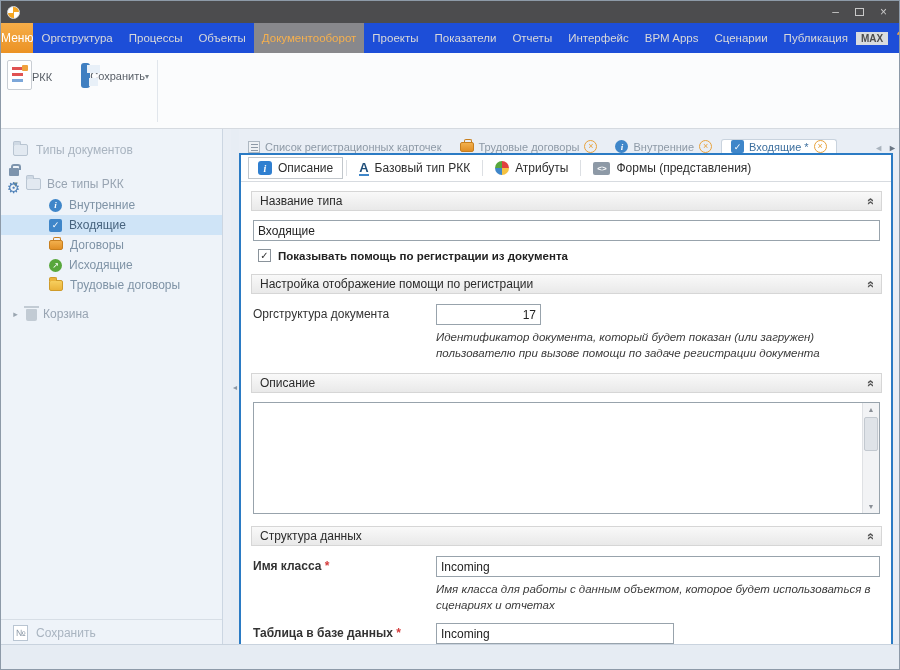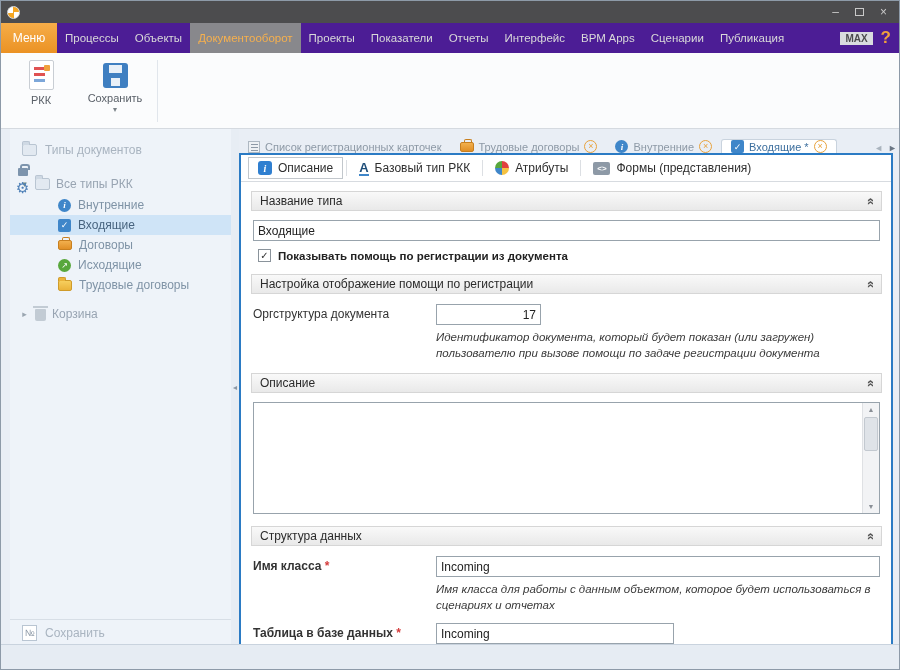--- a/index.html
+++ b/index.html
@@ -6,42 +6,42 @@
 body { font-family:"Liberation Sans","DejaVu Sans",sans-serif; font-size:12px; }
 .window { position:relative; width:900px; height:670px; background:#e9eef5; border:1px solid #8d9aa8; overflow:hidden; }
 
 
 .titlebar { position:absolute; left:0; top:0; width:100%; height:22px; background:#4c4c4e; display:flex; align-items:center; }
 .logo { width:13px; height:13px; margin-left:6px; border-radius:50%; background:conic-gradient(#f5a623 0 25%,#ffffff 25% 50%,#f5a623 50% 75%,#ffffff 75%); border:1px solid #dcdcdc; }
 .win-controls { margin-left:auto; display:flex; align-items:center; gap:16px; padding-right:12px; color:#c9c9c9; font-size:12px; }
 .wc-max { width:9px; height:8px; border:1px solid #c9c9c9; }
 
 
-.ribbon-tabs { position:absolute; left:0; top:22px; width:100%; height:30px; background:#4c1d95; display:flex; align-items:stretch; }
+.ribbon-tabs { position:absolute; left:0; top:22px; width:100%; height:30px; background:#1d4ed8; display:flex; align-items:stretch; }
 .menu-btn { width:56px; background:linear-gradient(#f6ad48,#eb9224); color:#fff; display:flex; align-items:center; justify-content:center; font-size:12px; }
 .rtab { display:flex; align-items:center; padding:0 8px; color:#d9d9d9; font-size:11.5px; white-space:nowrap; }
 .rtab.active { background:#88888c; color:#f6b04e; }
 .ribbon-right { margin-left:auto; display:flex; align-items:center; gap:8px; padding-right:8px; }
 .max-badge { background:#d9dcdf; color:#4c4c4e; font-weight:bold; font-size:10px; padding:1px 5px; }
 .help-q { color:#f0a13c; font-weight:bold; font-size:17px; }
 
 
 .ribbon-body { position:absolute; left:0; top:52px; width:100%; height:76px; background:#fbfcfd; border-bottom:1px solid #d5dae0; display:flex; align-items:flex-start; }
-.rbtn { width:68px; margin-left:6px; display:flex; flex-direction:column; align-items:center; padding-top:7px; color:#5a6068; font-size:11px; }
+.rbtn { width:68px; margin-left:6px; display:flex; flex-direction:row; align-items:center; padding-top:7px; color:#5a6068; font-size:11px; }
 .rbtn .dd { font-size:8px; color:#7a8288; margin-top:1px; }
 .icon-rkk { width:25px; height:30px; background:#fff; border:1px solid #c9ced4; border-radius:2px; position:relative; margin-bottom:4px; }
 .icon-rkk::before { content:""; position:absolute; left:4px; top:6px; width:11px; height:3px; background:#e05252; box-shadow:0 6px 0 #e05252,0 12px 0 #7da7d9; }
 .icon-rkk::after { content:""; position:absolute; right:3px; top:4px; width:6px; height:6px; background:#f0a13c; border-radius:1px; }
 .icon-floppy { width:25px; height:25px; background:#3f7fc1; border-radius:3px; position:relative; margin:3px 0 4px; }
 .icon-floppy::before { content:""; position:absolute; left:6px; top:2px; width:13px; height:8px; background:#e8f0f8; }
 .icon-floppy::after { content:""; position:absolute; left:8px; bottom:2px; width:9px; height:8px; background:#e8f0f8; }
 .vsep { width:1px; height:62px; background:#e1e6ec; margin:7px 0 0 8px; }
 
 
-.sidebar { position:absolute; left:9px; top:128px; width:222px; height:517px; background:#eef3f9; border-right:1px solid #ccd6e2; }
+.sidebar { position:absolute; left:0; top:128px; width:222px; height:517px; background:#eef3f9; border-right:1px solid #ccd6e2; }
 .side-item { display:flex; align-items:center; height:26px; margin-top:8px; padding-left:12px; gap:8px; color:#a9b4c0; font-size:12px; }
 .ic-folder-g { width:15px; height:12px; background:#e2e9f1; border:1px solid #b9c5d2; border-radius:2px; position:relative; }
 .ic-folder-g::before { content:""; position:absolute; left:-1px; top:-4px; width:6px; height:3px; background:#cfd9e4; border:1px solid #b9c5d2; border-bottom:none; border-radius:2px 2px 0 0; }
 .side-minibar { position:absolute; left:6px; top:34px; display:flex; flex-direction:column; align-items:center; gap:4px; z-index:2; }
 .ic-lock { width:10px; height:8px; background:#7d94ad; border-radius:1px; position:relative; margin-top:5px; }
 .ic-lock::before { content:""; position:absolute; left:2px; top:-4px; width:6px; height:4px; border:2px solid #7d94ad; border-bottom:none; border-radius:3px 3px 0 0; }
 .ic-gear { color:#4f81b8; font-size:15px; line-height:1; }
 .regcards { display:flex; align-items:center; height:30px; margin-top:6px; background:#fdf3cf; border-top:1px solid #f1e3b4; border-bottom:1px solid #f1e3b4; padding-left:30px; gap:6px; color:#a39a72; font-weight:bold; font-size:12px; }
 .tree-root { display:flex; align-items:center; gap:6px; padding-left:10px; height:22px; margin-top:10px; color:#98a4b2; font-size:12px; }
 .expander { color:#7d8f7d; font-size:9px; width:9px; text-align:center; }
@@ -122,20 +122,21 @@
     <div class="logo"></div>
     <div class="win-controls">
       <span>–</span>
       <span class="wc-max"></span>
       <span>×</span>
     </div>
   </div>
 
   <div class="ribbon-tabs">
     <div class="menu-btn">Меню</div>
+    <div class="rtab">Оргструктура</div>
     <div class="rtab">Процессы</div>
     <div class="rtab">Объекты</div>
     <div class="rtab active">Документооборот</div>
     <div class="rtab">Проекты</div>
     <div class="rtab">Показатели</div>
     <div class="rtab">Отчеты</div>
     <div class="rtab">Интерфейс</div>
     <div class="rtab">BPM Apps</div>
     <div class="rtab">Сценарии</div>
     <div class="rtab">Публикация</div>

